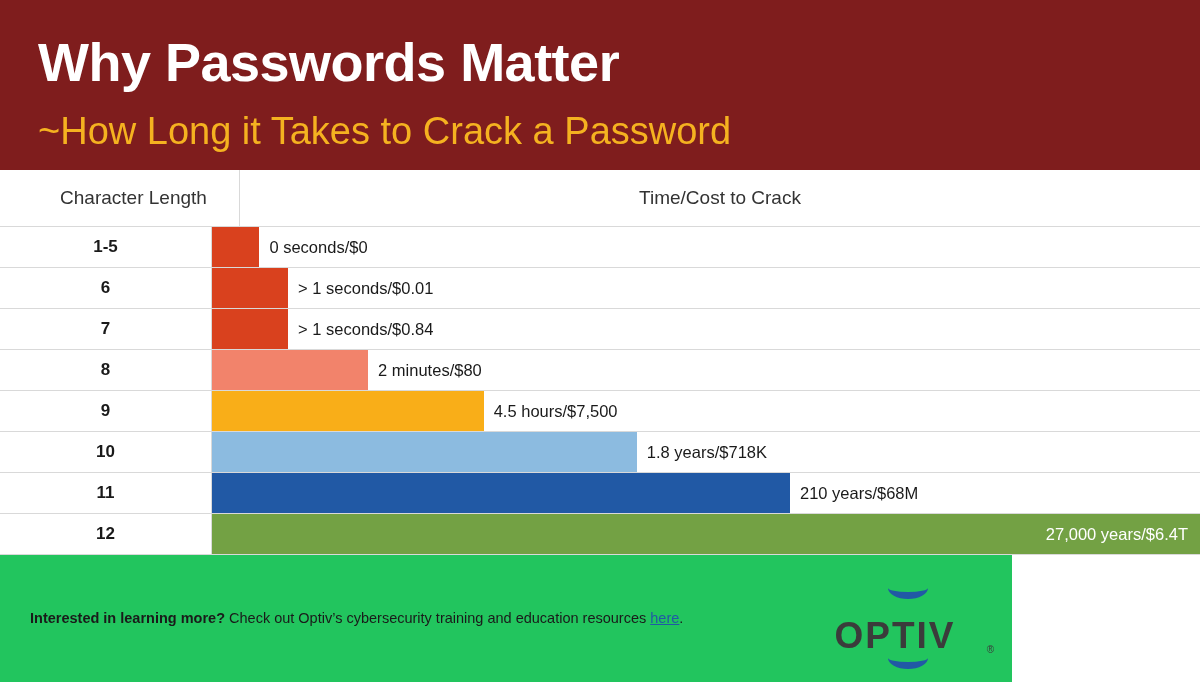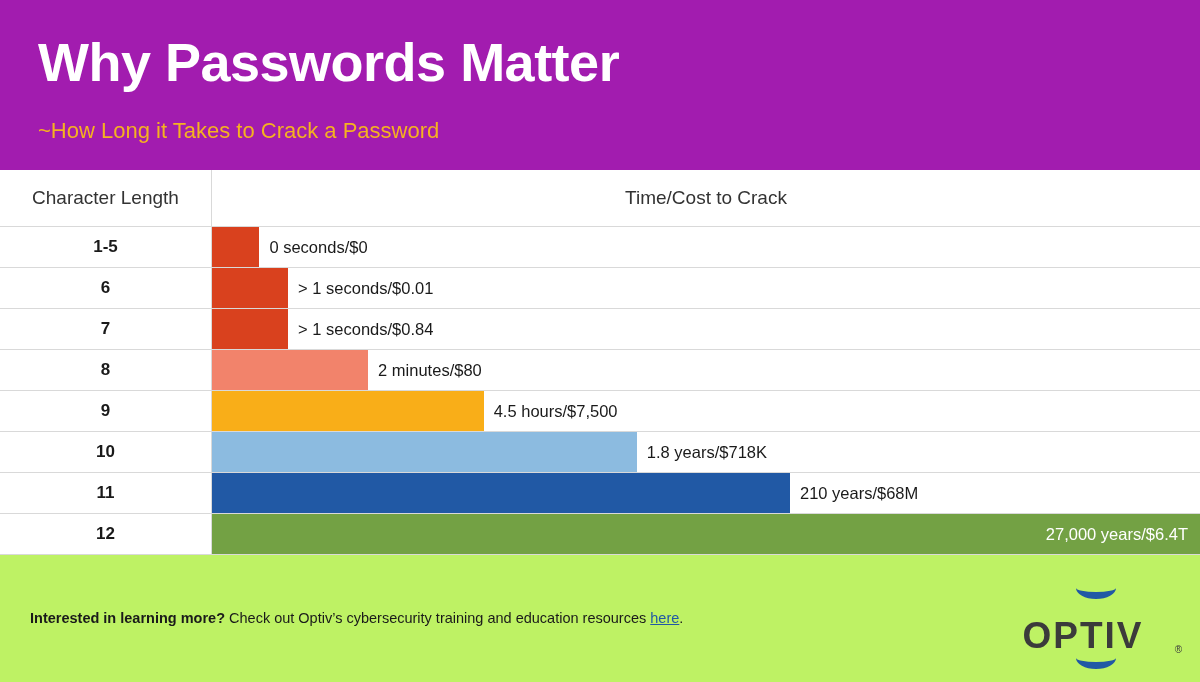--- a/index.html
+++ b/index.html
@@ -14,36 +14,36 @@
     width: 1200px; height: 682px;
     overflow: hidden;
     background: #ffffff;
   }
 
   
   .header {
     position: absolute;
     left: 0; top: 0;
     width: 1200px; height: 170px;
-    background: #a21caf;
+    background: #7f1d1d;
   }
   .header-title {
     position: absolute;
     left: 38px; top: 30px;
     font-size: 54px;
     font-weight: bold;
     color: #ffffff;
     letter-spacing: -0.5px;
     line-height: 64px;
     white-space: nowrap;
   }
   .header-subtitle {
     position: absolute;
     left: 38px; top: 110px;
-    font-size: 22px;
+    font-size: 38px;
     color: #f5b220;
     line-height: 42px;
     white-space: nowrap;
   }
 
   
   .table {
     position: absolute;
     left: 0; top: 170px;
     width: 1200px;
@@ -52,20 +52,21 @@
   }
   .row {
     position: relative;
     display: flex;
     width: 1200px;
     border-bottom: 1px solid #d9d9d9;
   }
   .row.header-row {
     height: 57px;
     border-bottom: 1px solid #d9d9d9;
+    padding-left: 28px;
   }
   .row.data-row {
     height: 41px;
   }
   .col-label {
     width: 212px;
     flex: 0 0 212px;
     display: flex;
     align-items: center;
     justify-content: center;
@@ -119,22 +120,22 @@
     white-space: nowrap;
   }
   .bar-label.inside {
     color: #ffffff;
   }
 
   
   .footer {
     position: absolute;
     left: 0; top: 555px;
-    width: 1200px; height: 127px;
-    background: #bef264;
+    width: 1012px; height: 127px;
+    background: #22c55e;
   }
   .footnote {
     position: absolute;
     left: 30px; top: 55px;
     font-size: 14.5px;
     color: #1a1a1a;
     white-space: nowrap;
   }
   .footnote b { font-weight: bold; }
   .footnote a {

